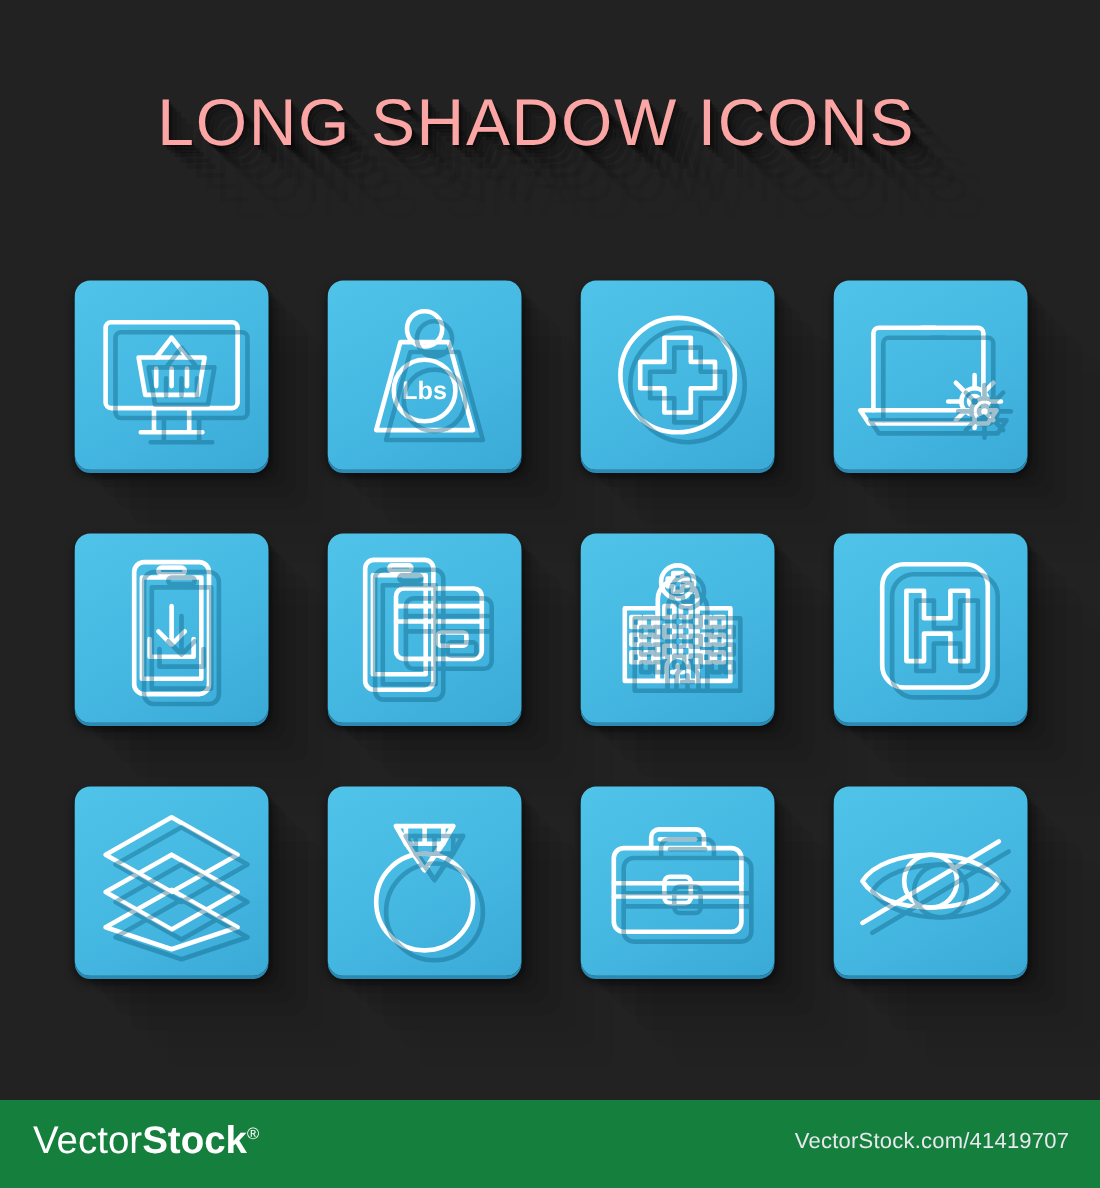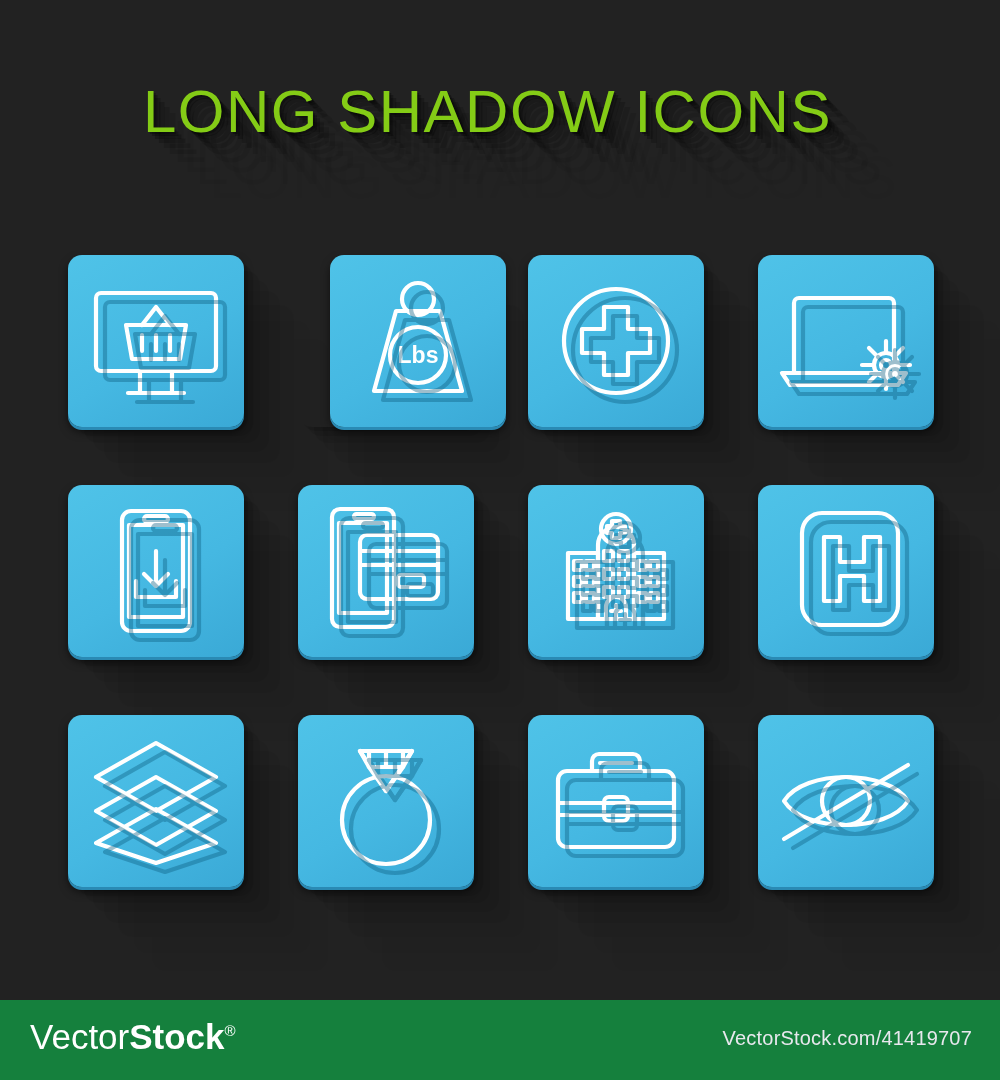--- a/index.html
+++ b/index.html
@@ -33,21 +33,21 @@
     height: 80px;
   }
   #page-title {
     position: absolute;
     left: 143px;
     top: 0;
     font-family: "Liberation Sans", sans-serif;
     font-size: 60px;
     font-weight: 400;
     letter-spacing: 1.5px;
-    color: #84cc16;
+    color: #fca5a5;
     white-space: nowrap;
     line-height: 76px;
     text-shadow:
        2px 2px 0 rgba(0,0,0,0.30),
        4px 4px 0 rgba(0,0,0,0.26),
        7px 7px 0 rgba(0,0,0,0.22),
       11px 11px 0 rgba(0,0,0,0.18),
       16px 16px 0 rgba(0,0,0,0.14),
       22px 22px 0 rgba(0,0,0,0.11),
       30px 30px 0 rgba(0,0,0,0.08),
@@ -197,21 +197,21 @@
           <rect class="ln" x="28" y="38" width="120" height="78" rx="5"></rect>
           <path class="ln" d="M72 116 L72 138 M104 116 L104 138 M60 138 L116 138"></path>
           <path class="ln" d="M58 70 L118 70 L112 104 L64 104 Z"></path>
           <path class="ln" d="M74 70 L88 52 L102 70"></path>
           <path class="ln" d="M74 80 L74 96 M88 80 L88 96 M102 80 L102 96"></path>
         </svg>
       </div>
     </div>
 
     <div class="tile-shadow" style="left:230px; top:0px;"></div>
-    <div class="tile" style="left:230px; top:0px;margin-left:32px;">
+    <div class="tile" style="left:230px; top:0px;">
       <div class="tile-inner">
         <svg class="glyph-shadow" viewBox="0 0 176 172">
           <g transform="translate(9,9)">
             <circle class="ln" cx="88" cy="44" r="16"></circle>
             <path class="ln" d="M66 56 L110 56 L132 136 L44 136 Z"></path>
             <circle class="ln" cx="88" cy="100" r="28"></circle>
           </g>
         </svg>
         <svg class="glyph" viewBox="0 0 176 172">
           <circle class="ln" cx="88" cy="44" r="16"></circle>

